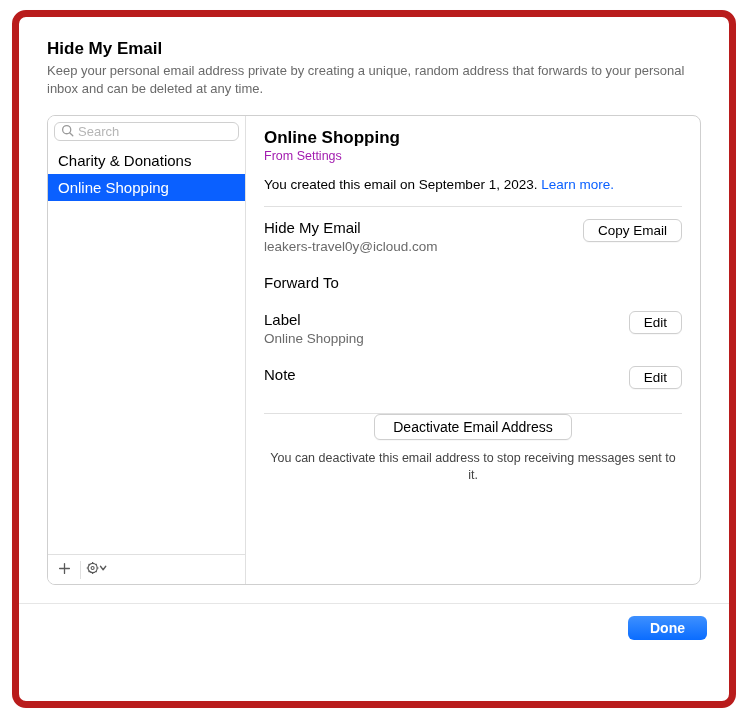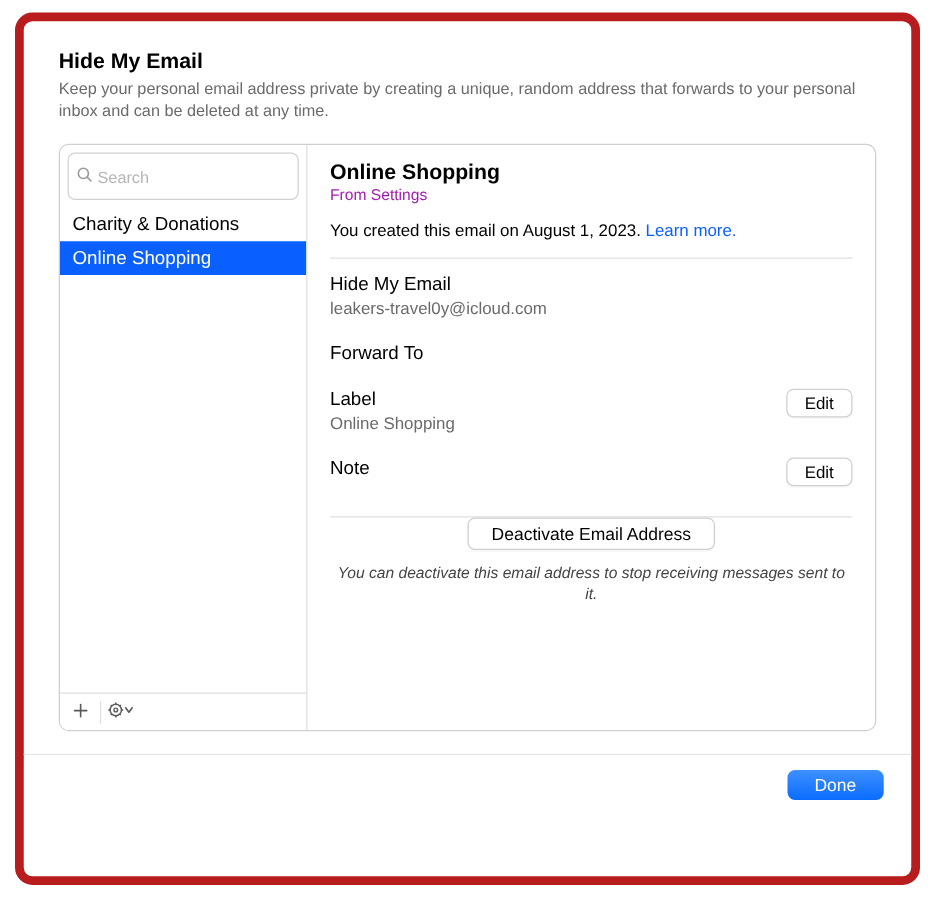--- a/index.html
+++ b/index.html
@@ -50,21 +50,21 @@
     background: #fff;
   }
   .search-wrap {
     padding: 6px;
   }
   .search-field {
     display: flex;
     align-items: center;
     border: 1px solid #d0d0d0;
     border-radius: 6px;
-    height: 38px;
+    height: 19px;
     padding: 0 6px;
     background: #fff;
   }
   .search-field svg { flex: 0 0 auto; margin-right: 4px; }
   .search-field input {
     border: none;
     outline: none;
     font-size: 13px;
     color: #000;
     width: 100%;
@@ -162,38 +162,37 @@
   }
   .deactivate-wrap .mac-btn {
     padding: 4px 18px;
     font-size: 14px;
   }
   .deactivate-note {
     font-size: 12.5px;
     color: #444;
     margin-top: 10px;
     line-height: 1.35;
-    font-style: italic;
   }
   
   .footer {
     border-top: 1px solid #e6e6e6;
     margin: 18px -28px 0 -28px;
     padding: 12px 22px 0 22px;
     display: flex;
     justify-content: flex-end;
   }
   .primary-btn {
     background: linear-gradient(180deg, #3e90ff, #0a6cff);
     color: #fff;
     border: none;
     border-radius: 6px;
     padding: 4px 22px;
     font-size: 14px;
-    font-weight: 400;
+    font-weight: 700;
     cursor: default;
   }
 </style>
 </head>
 <body>
 
 <div class="sheet">
 
   <div class="header">
     <h1>Hide My Email</h1>
@@ -248,30 +247,31 @@
           </span>
         </button>
       </div>
     </div>
 
     <div class="detail">
       <div class="dtitle">Online Shopping</div>
       <div class="dsub">From Settings</div>
 
       <div class="created-line">
-        <span>You created this email on August 1, 2023. </span><a href="#">Learn more.</a>
+        <span>You created this email on September 1, 2023. </span><a href="#">Learn more.</a>
       </div>
 
       <div class="sep"></div>
 
       <div class="section">
         <div class="info">
           <div class="lbl">Hide My Email</div>
           <div class="val">leakers-travel0y@icloud.com</div>
         </div>
+        <button class="mac-btn">Copy Email</button>
       </div>
 
       <div class="section" style="padding-top:16px">
         <div class="info">
           <div class="lbl">Forward To</div>
         </div>
       </div>
 
       <div class="section" style="padding-top:16px">
         <div class="info">

